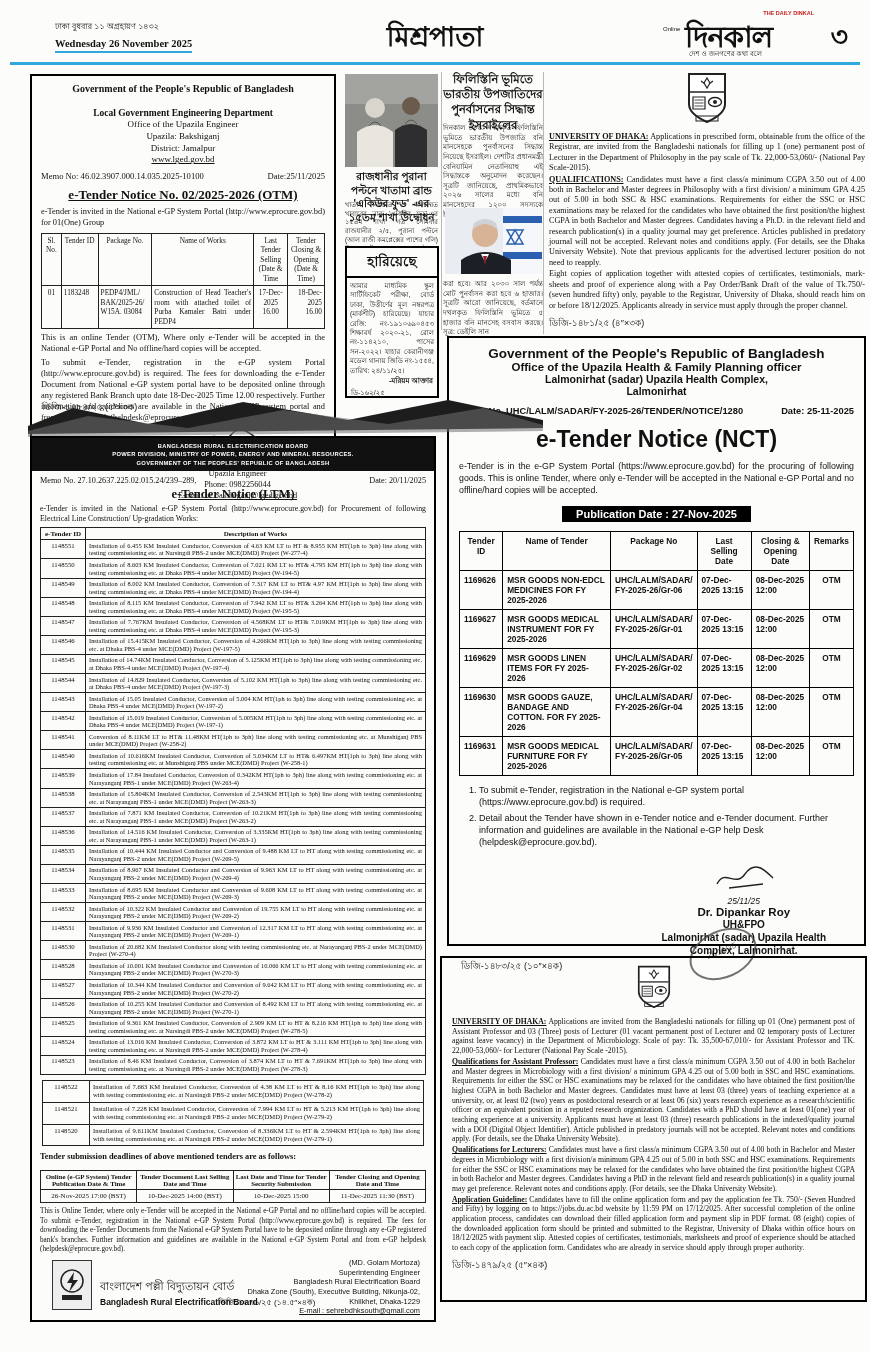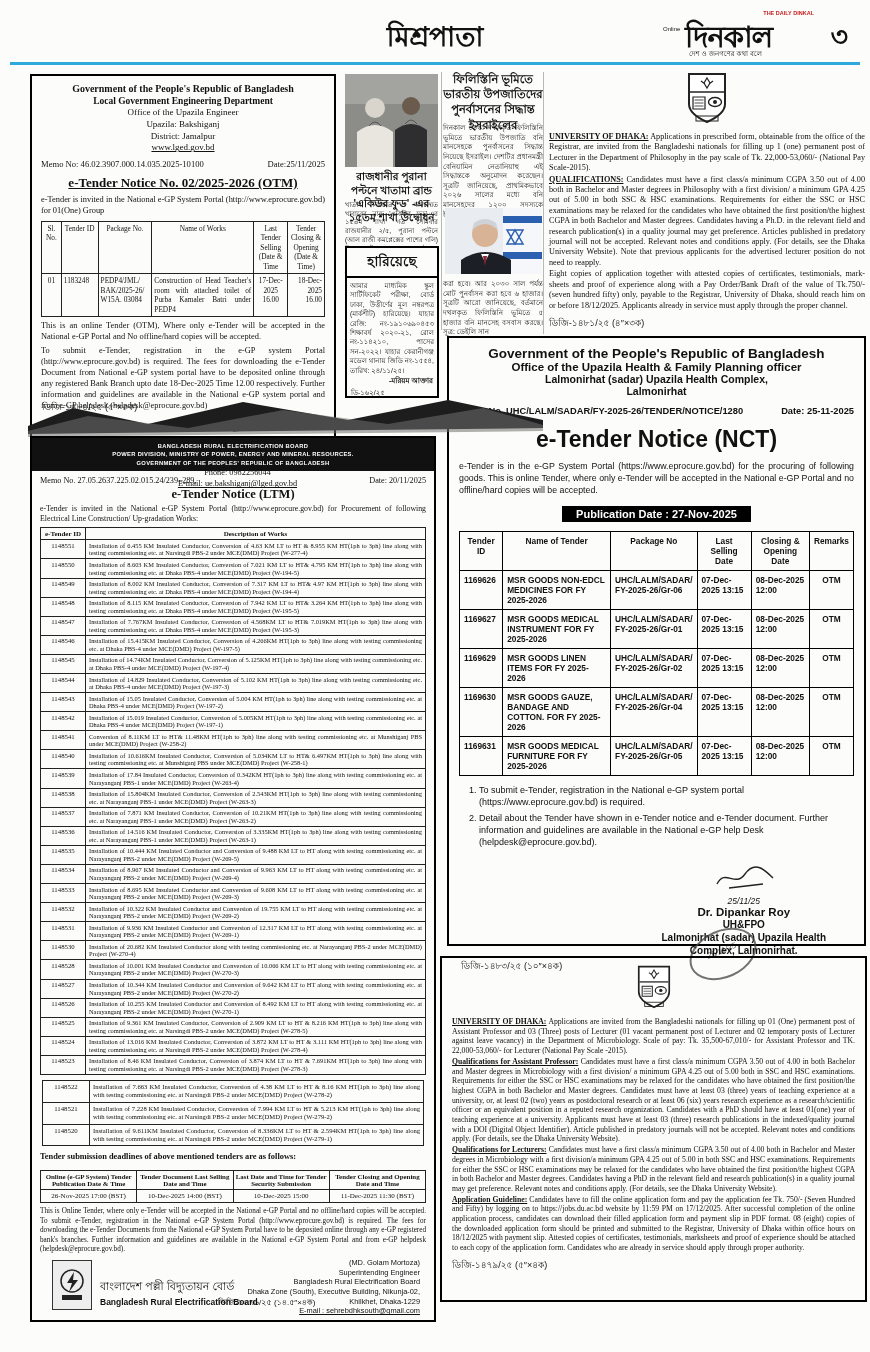--- a/index.html
+++ b/index.html
@@ -18,21 +18,21 @@
   .mh-name{position:absolute;left:22px;top:6px;font-size:29px;font-weight:bold;letter-spacing:-1px;}
   .mh-page{position:absolute;right:0;top:8px;font-size:27px;font-weight:bold;}
   .mh-slogan{position:absolute;left:26px;top:40px;font-size:7px;}
   .header-rule{position:absolute;top:62px;left:10px;width:850px;height:2.5px;background:#2fa8dc;}
   .vrule{position:absolute;width:1px;background:#b9b9b4;}
   
   .lged{position:absolute;left:30px;top:74px;width:306px;height:372px;border:2px solid #000;
         box-sizing:border-box;padding:6px 9px;font-size:8.5px;line-height:1.3;}
   .lged .c{text-align:center;}
   .gov1{font-weight:bold;font-size:10px;}
-  .gov2{font-weight:bold;font-size:9.5px;}
+  .gov2{font-weight:bold;font-size:9.5px;margin-top:12px;}
   .gov3{font-size:9px;}
   .lged-url{text-decoration:underline;font-size:9px;}
   .memo-row{display:flex;justify-content:space-between;margin-top:5px;font-size:8.6px;}
   .lged-title{text-align:center;font-weight:bold;font-size:13px;text-decoration:underline;margin:5px 0 3px;}
   .just{text-align:justify;}
   .lged-table{width:100%;border-collapse:collapse;margin:4px 0;font-size:7.3px;}
   .lged-table th,.lged-table td{border:1px solid #222;padding:2px;vertical-align:top;}
   .lged-table th{text-align:center;font-weight:normal;}
   .lged-p{margin:3px 0;font-size:8.4px;}
   .lged-sign{width:175px;margin-left:auto;text-align:center;font-size:8.3px;line-height:1.35;margin-top:2px;}
@@ -124,20 +124,24 @@
   .reb-org-bn{font-size:11px;}
   .reb-org-en{font-size:8.5px;font-weight:bold;}
   .reb-dg{position:absolute;left:178px;top:38px;font-size:8px;}
   .reb-sign{position:absolute;right:6px;top:0;text-align:right;font-size:7.4px;line-height:1.3;}
 </style>
 </head>
 <body>
 
 <div class="page">
 
+  <div class="dateblock">
+    <div class="date-bn">ঢাকা বুধবার ১১ অগ্রহায়ণ ১৪৩২</div>
+    <div class="date-en">Wednesday 26 November 2025</div>
+  </div>
   <div class="section-title">মিশ্রপাতা</div>
   <div class="masthead">
     <span class="mh-online">Online</span>
     <span class="mh-red">THE DAILY DINKAL</span>
     <span class="mh-name">দিনকাল</span>
     <span class="mh-page">৩</span>
     <span class="mh-slogan">দেশ ও জনগণের কথা বলে</span>
   </div>
   <div class="header-rule"></div>
   <div class="vrule" style="left:441px;top:72px;height:258px;"></div>
@@ -354,21 +358,21 @@
   </div>
 
   <div class="reb">
     <div class="reb-banner">
       <div>BANGLADESH RURAL ELECTRIFICATION BOARD</div>
       <div>POWER DIVISION, MINISTRY OF POWER, ENERGY AND MINERAL RESOURCES.</div>
       <div>GOVERNMENT OF THE PEOPLES' REPUBLIC OF BANGLADESH</div>
     </div>
     <div class="reb-in">
       <div class="reb-memo">
-        <span>Memo No. 27.05.2637.225.02.015.24/239–289,</span>
+        <span>Memo No. 27.10.2637.225.02.015.24/239–289,</span>
         <span>Date: 20/11/2025</span>
       </div>
       <div class="reb-title">e-Tender Notice (LTM)</div>
       <div class="reb-intro">e-Tender is invited in the National e-GP System Portal (http://www.eprocure.gov.bd) for Procurement of following Electrical Line Construction/ Up-gradation Works:</div>
       <table class="reb-table">
         <thead>
           <tr>
             <th class="c-id">e-Tender ID</th>
             <th>Description of Works</th>
           </tr>

